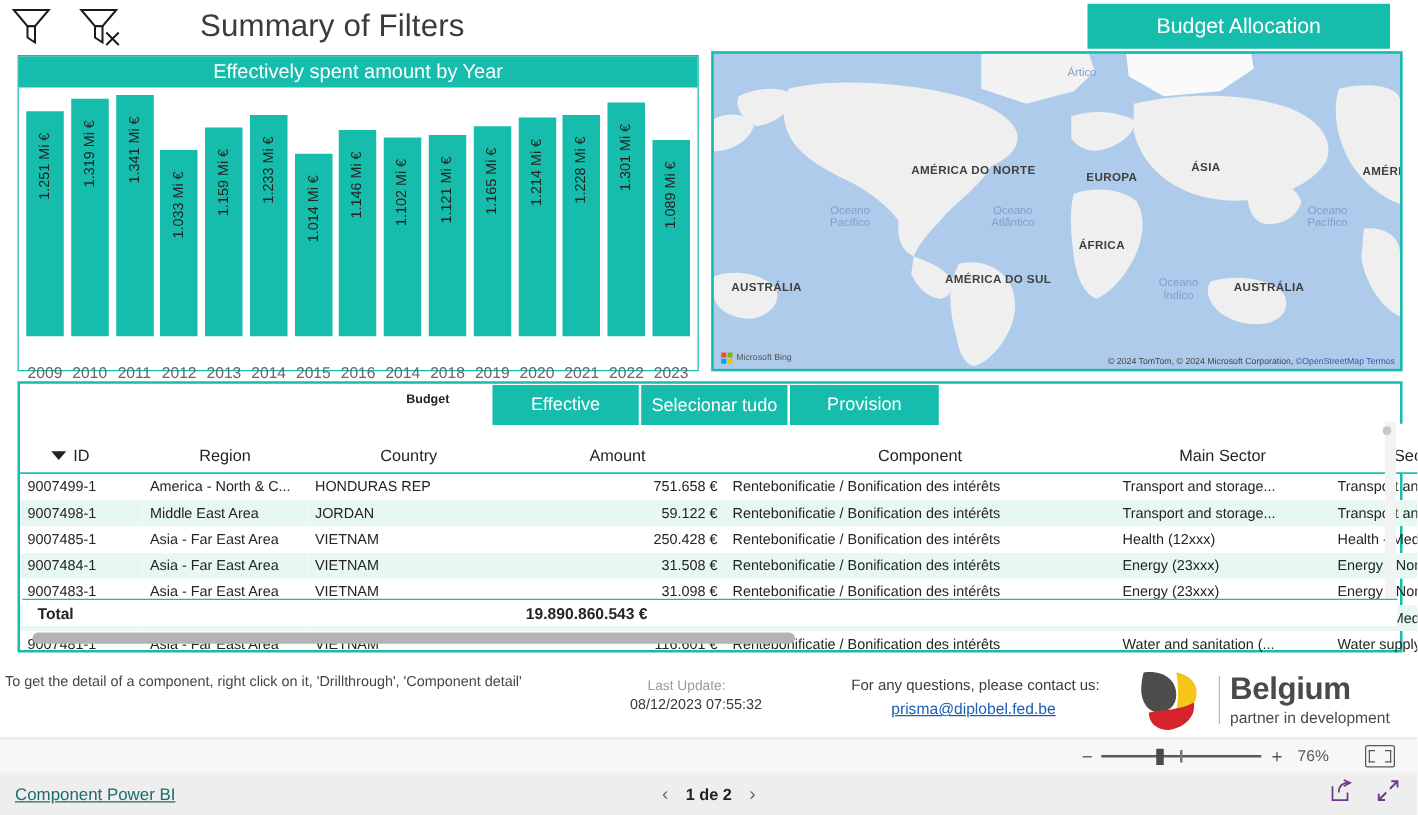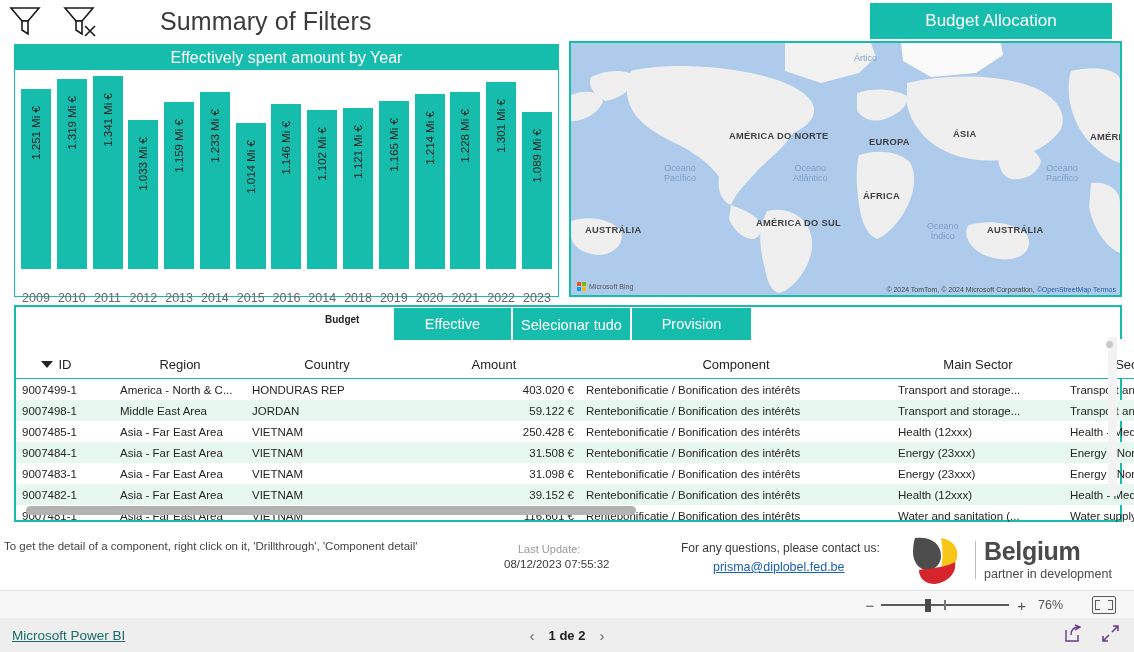--- a/index.html
+++ b/index.html
@@ -513,21 +513,21 @@
                 <th class="c-component">Component</th>
                 <th class="c-main">Main Sector</th>
                 <th class="c-sector">Sector</th>
               </tr>
             </thead>
           <tbody id="tbody">
               <tr>
                 <td class="c-id">9007499-1</td>
                 <td class="c-region">America - North &amp; C...</td>
                 <td class="c-country">HONDURAS REP</td>
-                <td class="c-amount">403.020 €</td>
+                <td class="c-amount">751.658 €</td>
                 <td class="c-component">Rentebonificatie / Bonification des intérêts</td>
                 <td class="c-main">Transport and storage...</td>
                 <td class="c-sector">Transport and storag</td>
               </tr>
               <tr class="alt">
                 <td class="c-id">9007498-1</td>
                 <td class="c-region">Middle East Area</td>
                 <td class="c-country">JORDAN</td>
                 <td class="c-amount">59.122 €</td>
                 <td class="c-component">Rentebonificatie / Bonification des intérêts</td>
@@ -577,20 +577,24 @@
                 <td class="c-amount">116.601 €</td>
                 <td class="c-component">Rentebonificatie / Bonification des intérêts</td>
                 <td class="c-main">Water and sanitation (...</td>
                 <td class="c-sector">Water supply and sa</td>
               </tr>
             </tbody>
         </table>
       </div>
       <div id="v-track">
         <div id="v-scroll"></div>
+      </div>
+      <div id="total-row">
+        <span id="total-label">Total</span>
+        <span id="total-value">19.890.860.543 €</span>
       </div>
       <div id="h-scroll"></div>
     </div>
 
     <div id="hint-text">To get the detail of a component, right click on it, 'Drillthrough', 'Component detail'</div>
     <div id="last-update-lbl">Last Update:</div>
     <div id="last-update-val">08/12/2023 07:55:32</div>
     <div id="contact-lbl">For any questions, please contact us:</div>
     <div id="contact-mail">prisma@diplobel.fed.be</div>
 
@@ -615,21 +619,21 @@
       <div id="zoom-track"></div>
       <div id="zoom-mid"></div>
       <div id="zoom-thumb"></div>
     </div>
     <span id="zoom-plus">+</span>
     <span id="zoom-pct">76%</span>
     <div id="fit-btn"></div>
   </div>
 
   <div id="status-bar">
-    <span id="pbi-link">Microsoft Power BI</span>
+    <span id="pbi-link">Component Power BI</span>
     <div id="pager">
       <span class="chev">‹</span>
       <span id="page-label">1 de 2</span>
       <span class="chev">›</span>
     </div>
     <span id="share-btn">
       <svg width="19" height="19" viewBox="0 0 19 19">
         <path d="M3,6 L3,17 L15,17 L15,11" fill="none" stroke="#6b3a8a" stroke-width="1.4"></path>
         <path d="M8,11 C8,6 11,3 16,3 M12,1 L17,3.2 L12,6" fill="none" stroke="#6b3a8a" stroke-width="1.4"></path>
       </svg>

